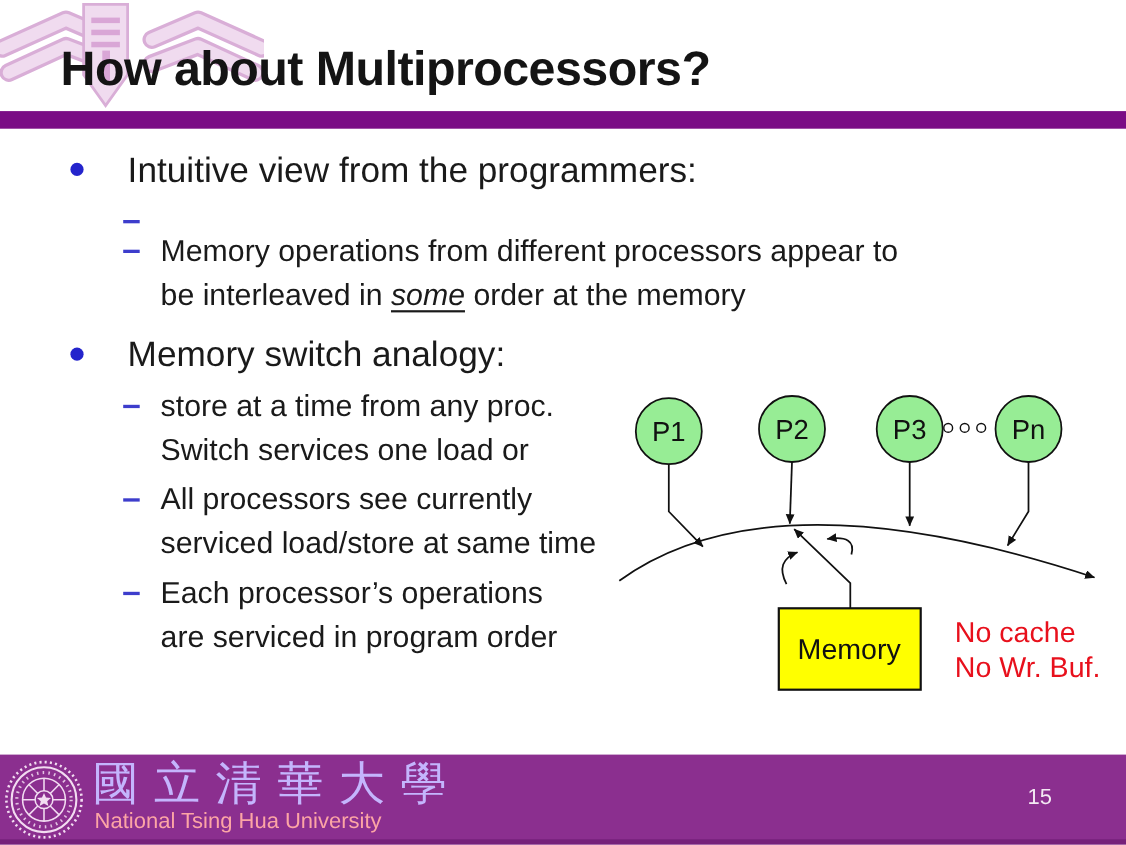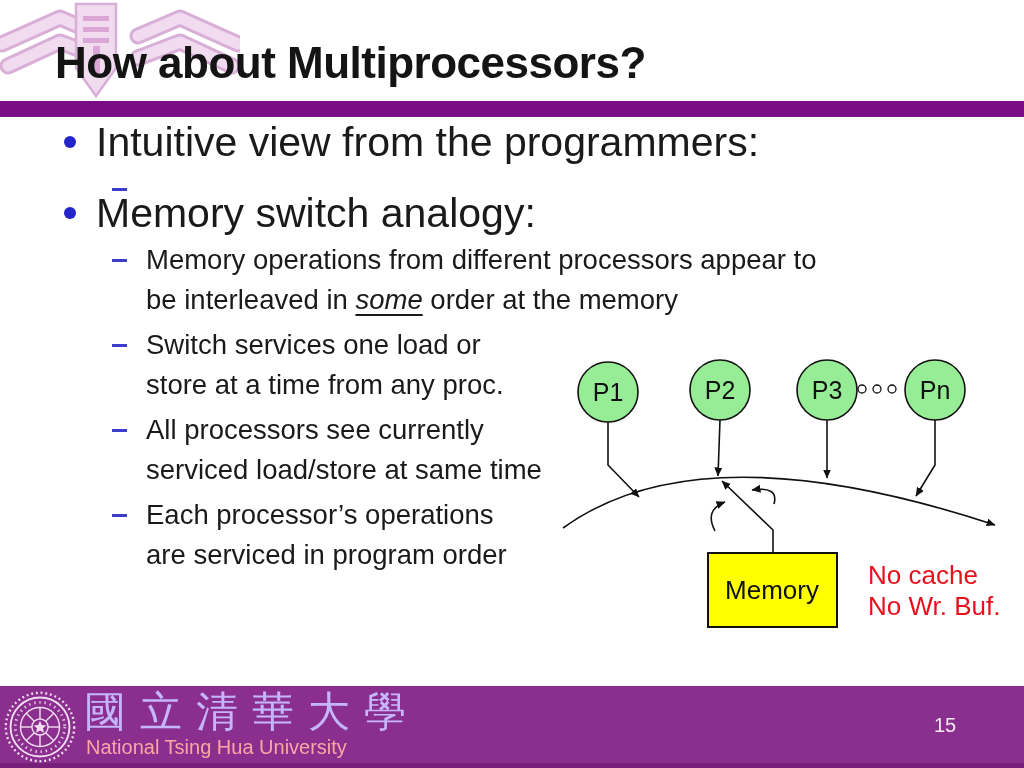--- a/index.html
+++ b/index.html
@@ -8,21 +8,21 @@
 
   
   .logo-watermark{position:absolute;left:0;top:0;z-index:1;}
   .page-title{position:absolute;left:55px;top:38px;z-index:2;font-size:44px;font-weight:bold;
               color:#141414;letter-spacing:-0.5px;white-space:nowrap;}
   .title-bar{position:absolute;left:0;top:101px;width:1024px;height:16px;background:#7a0d85;z-index:2;}
 
   
   .content{position:absolute;left:60px;top:120px;width:900px;z-index:3;}
   .li{display:flex;align-items:flex-start;}
-  .li1{font-size:41px;line-height:44px;margin-top:0;}
+  .li1{font-size:32px;line-height:44px;margin-top:12px;gap:20px;}
   .li1 .marker{flex:0 0 36px;}
   .dot{display:block;width:12px;height:12px;border-radius:50%;background:#2424cc;margin:16px 0 0 4px;}
   .li2{font-size:27.5px;line-height:40px;margin-left:52px;margin-top:5px;}
   .li2 .marker{flex:0 0 34px;}
   .dash{display:block;width:15px;height:3px;background:#3d3dcc;margin:19px 0 0 0;}
   .li2 .txt span.line{display:block;}
   .em-some{font-style:italic;text-decoration:underline;text-underline-offset:5px;text-decoration-thickness:2px;}
 
   
   .diagram{position:absolute;left:555px;top:350px;z-index:2;}
@@ -74,44 +74,44 @@
         </span>
       <span class="txt">Intuitive view from the programmers:</span>
     </div>
 
     <div class="li li2">
       <span class="marker">
           <span class="dash"></span>
         </span>
     </div>
 
-    <div class="li li1">
-      <span class="marker">
-          <span class="dot"></span>
-        </span>
-      <span class="txt">Memory switch analogy:</span>
-    </div>
-
     <div class="li li2">
       <span class="marker">
           <span class="dash"></span>
         </span>
       <span class="txt">
         <span class="line">Memory operations from different processors appear to</span>
         <span class="line"><span>be interleaved in </span><span class="em-some">some</span><span> order at the memory</span></span>
       </span>
     </div>
 
-    <div class="li li2">
-      <span class="marker">
-          <span class="dash"></span>
-        </span>
-      <span class="txt">
+    <div class="li li1">
+      <span class="marker">
+          <span class="dot"></span>
+        </span>
+      <span class="txt">Memory switch analogy:</span>
+    </div>
+
+    <div class="li li2">
+      <span class="marker">
+          <span class="dash"></span>
+        </span>
+      <span class="txt">
+        <span class="line">store at a time from any proc.</span>
         <span class="line">Switch services one load or</span>
-        <span class="line">store at a time from any proc.</span>
       </span>
     </div>
 
     <div class="li li2">
       <span class="marker">
           <span class="dash"></span>
         </span>
       <span class="txt">
         <span class="line">All processors see currently</span>
         <span class="line">serviced load/store at same time</span>

